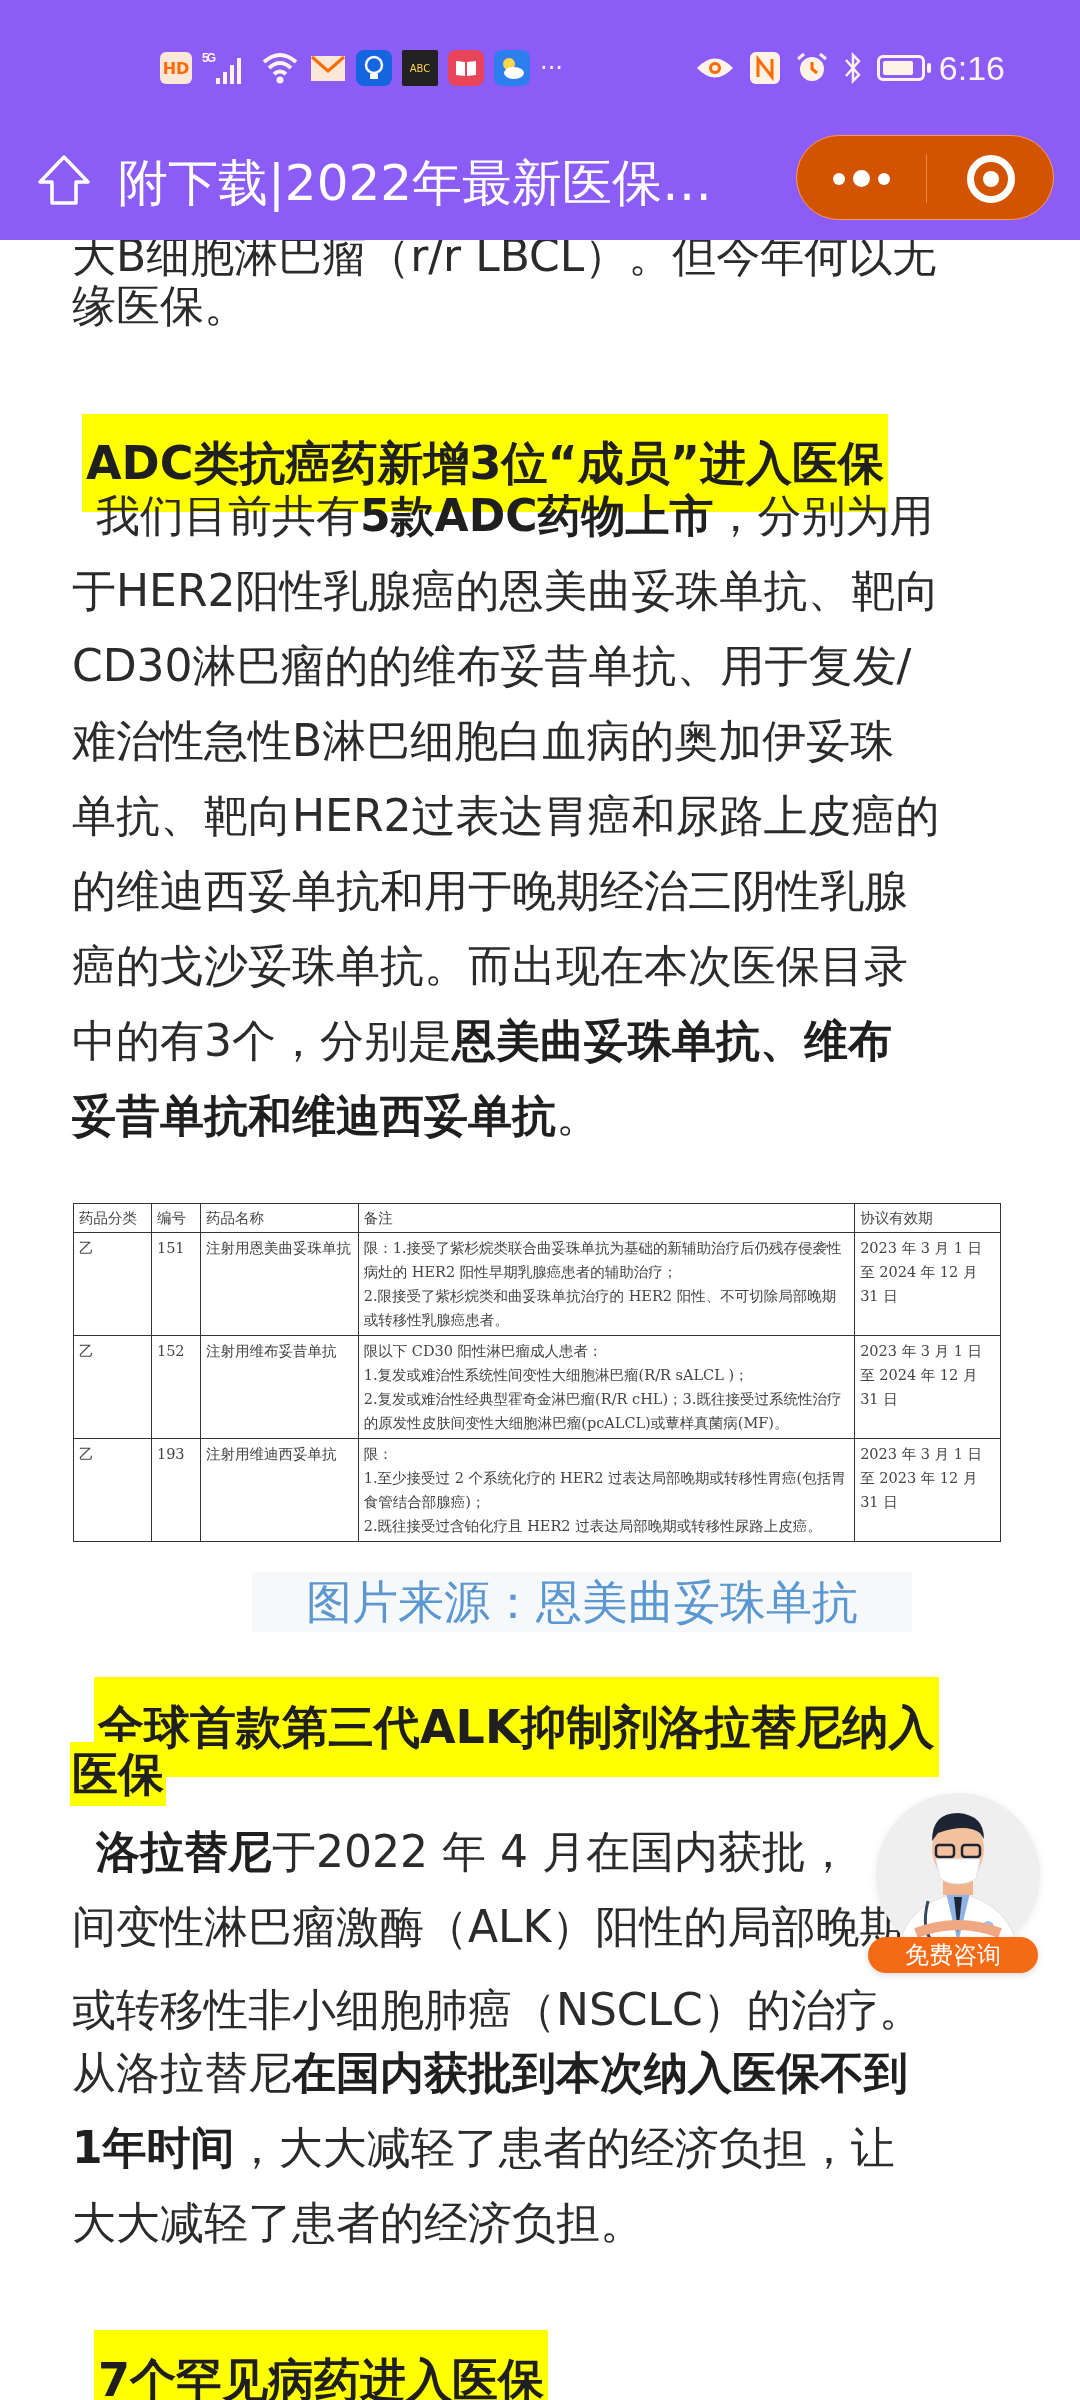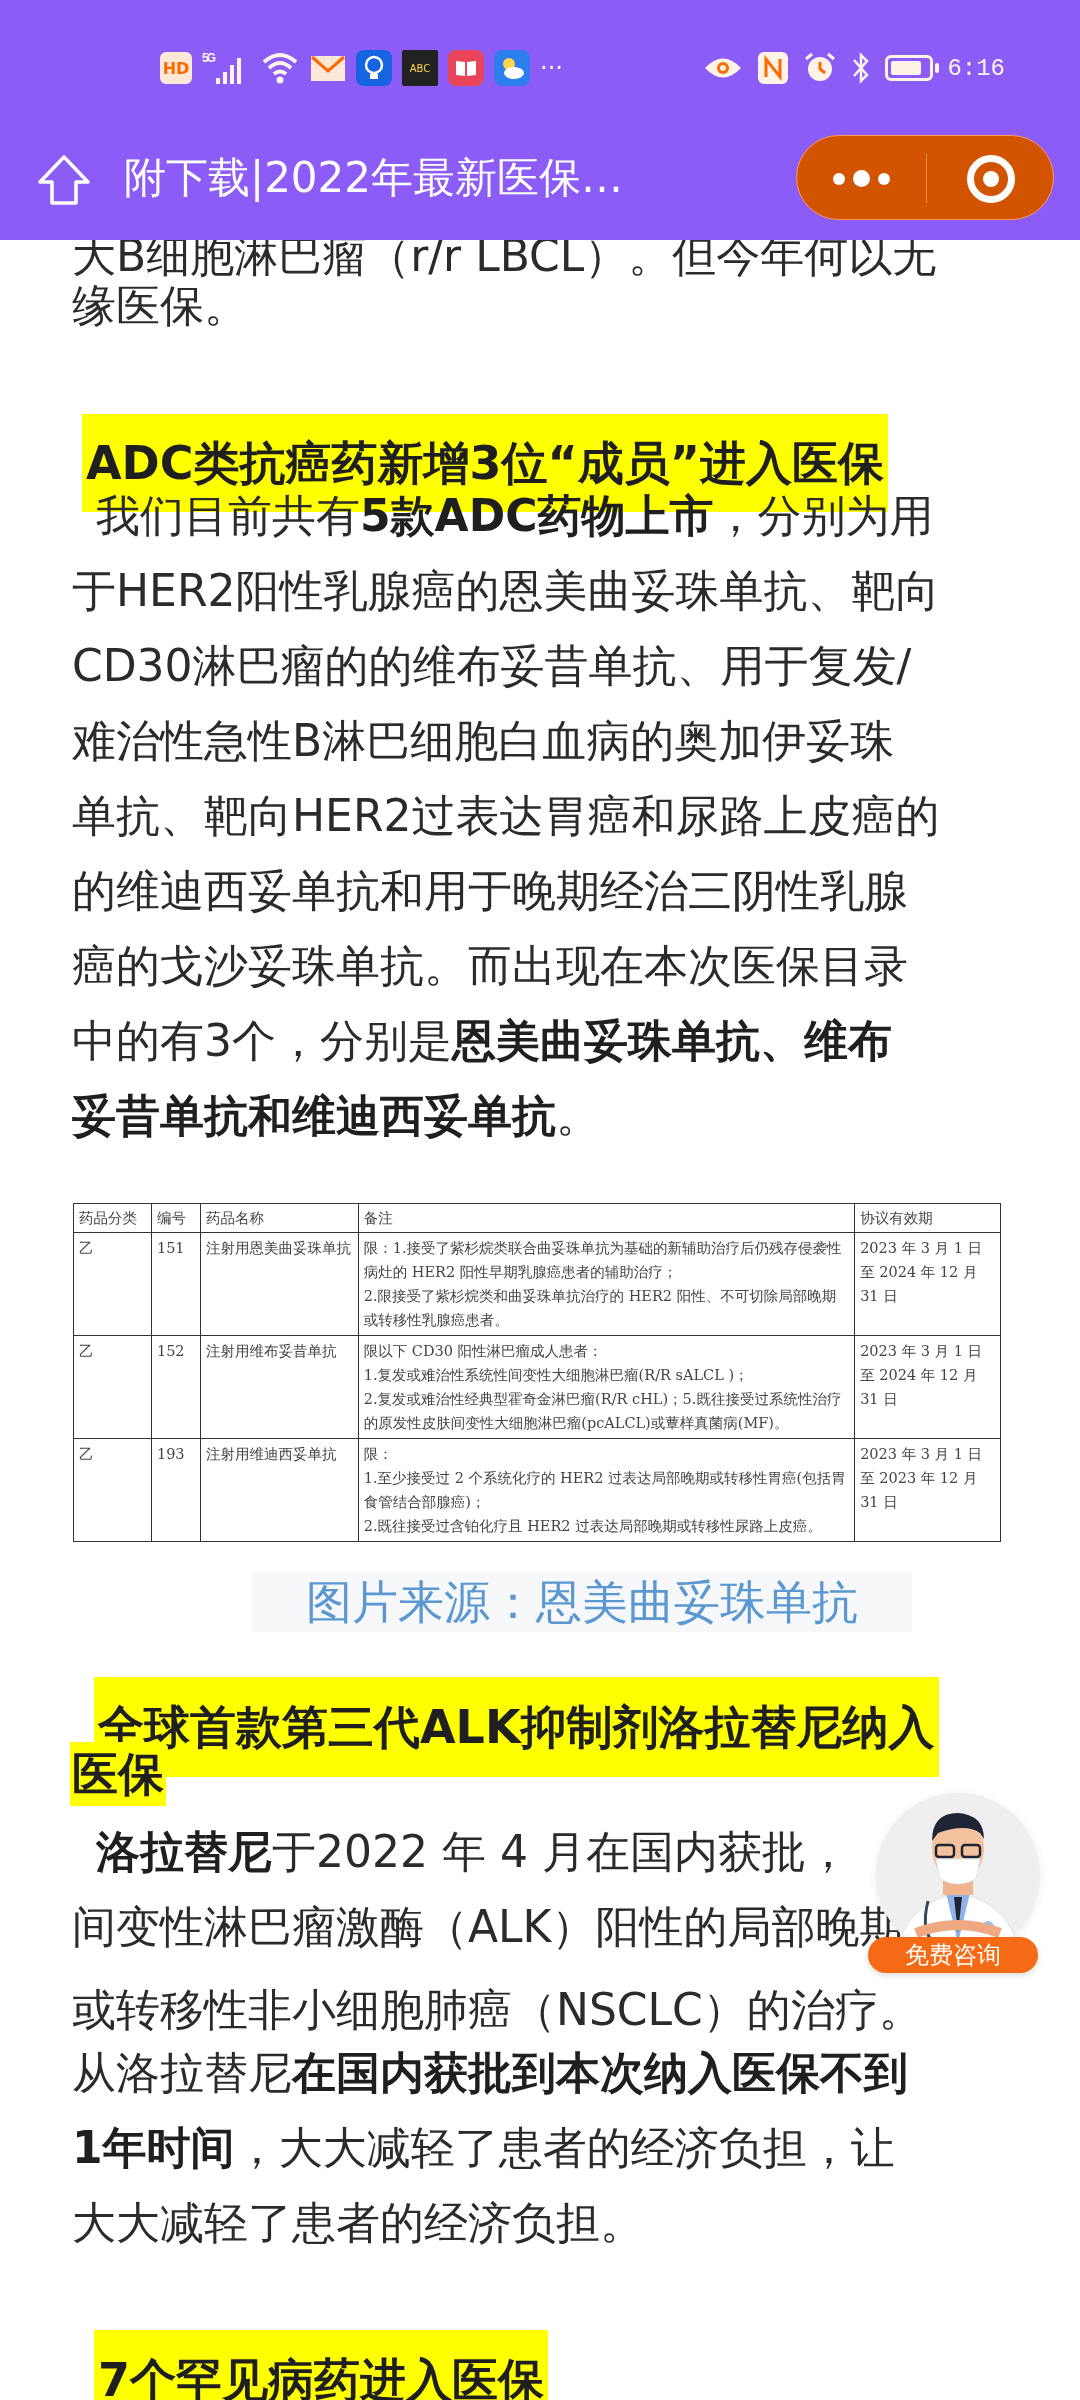--- a/index.html
+++ b/index.html
@@ -10,27 +10,27 @@
   .sb-left { position:absolute; left:160px; top:48px; height:40px; display:flex; align-items:center; gap:10px; }
   .sb-right { position:absolute; right:75px; top:48px; height:40px; display:flex; align-items:center; gap:14px; color:#fff3e8; }
   .ic { display:inline-flex; align-items:center; justify-content:center; color:#fff3e8; font-size:24px; }
   .ic-hd { width:32px; height:32px; background:#fde8d7; color:#FF6A00; border-radius:6px; font-size:16px; font-weight:bold; }
   .ic-sig { font-size:22px; font-weight:bold; letter-spacing:-2px; }
   .ic-app { width:36px; height:36px; border-radius:8px; font-size:20px; }
   .app-bulb { background:#1565e0; color:#fff; }
   .app-abc { background:#222; color:#ffd54a; font-size:10px; border-radius:2px; }
   .app-book { background:#e8445a; color:#fff; }
   .app-weather { background:#2d7ff0; color:#ffd54a; }
-  .time { font-size:24px; color:#fff3e8; font-family:Liberation Mono, monospace; }
+  .time { font-size:34px; color:#fff3e8; font-family:Liberation Sans, sans-serif; }
   .battery { width:48px; height:26px; border:3px solid #fff3e8; border-radius:6px; position:relative; box-sizing:border-box; }
   .battery::before { content:""; position:absolute; left:3px; top:3px; width:30px; height:14px; background:#fff3e8; border-radius:2px; }
   .battery::after { content:""; position:absolute; right:-9px; top:5px; width:4px; height:10px; background:#fff3e8; border-radius:2px; }
   .navrow { position:absolute; left:0; top:130px; width:1080px; height:110px; }
   .home-icon { position:absolute; left:36px; top:22px; width:56px; height:56px; }
-  .nav-title { position:absolute; left:124px; top:20px; font-size:42px; color:#fff; white-space:nowrap; font-family:"DejaVu Sans",sans-serif; }
+  .nav-title { position:absolute; left:118px; top:20px; font-size:50px; color:#fff; white-space:nowrap; font-family:"DejaVu Sans",sans-serif; }
   .capsule { position:absolute; left:796px; top:5px; width:258px; height:85px; border-radius:43px; background:#d35400; border:1px solid #ff9a55; box-sizing:border-box; }
   .capsule .divider { position:absolute; left:129px; top:18px; width:1px; height:49px; background:#f08a4a; }
   .cap-more { position:absolute; left:0; top:0; width:129px; height:85px; display:flex; align-items:center; justify-content:center; gap:8px; }
   .dot { background:#fff; border-radius:50%; }
   .cap-close { position:absolute; left:129px; top:0; width:129px; height:85px; display:flex; align-items:center; justify-content:center; }
   .ring { width:34px; height:34px; border:7px solid #fff; border-radius:50%; box-sizing:content-box; display:flex; align-items:center; justify-content:center; }
   .ring i { width:16px; height:16px; background:#fff; border-radius:50%; display:block; }
 
   .line { position:absolute; left:72px; font-size:44px; line-height:60px; white-space:nowrap; color:#2b2b2b; }
   .b { font-weight:bold; color:#1f1f1f; }
@@ -194,21 +194,21 @@
             </td>
           <td>2023 年 3 月 1 日至 2024 年 12 月 31 日</td>
         </tr>
         <tr style="height:100px;">
           <td>乙</td>
           <td>152</td>
           <td>注射用维布妥昔单抗</td>
           <td>
               <div>限以下 CD30 阳性淋巴瘤成人患者：</div>
               <div>1.复发或难治性系统性间变性大细胞淋巴瘤(R/R sALCL )；</div>
-              <div>2.复发或难治性经典型霍奇金淋巴瘤(R/R cHL)；5.既往接受过系统性治疗的原发性皮肤间变性大细胞淋巴瘤(pcALCL)或蕈样真菌病(MF)。</div>
+              <div>2.复发或难治性经典型霍奇金淋巴瘤(R/R cHL)；3.既往接受过系统性治疗的原发性皮肤间变性大细胞淋巴瘤(pcALCL)或蕈样真菌病(MF)。</div>
             </td>
           <td>2023 年 3 月 1 日至 2024 年 12 月 31 日</td>
         </tr>
         <tr style="height:100px;">
           <td>乙</td>
           <td>193</td>
           <td>注射用维迪西妥单抗</td>
           <td>
               <div>限：</div>
               <div>1.至少接受过 2 个系统化疗的 HER2 过表达局部晚期或转移性胃癌(包括胃食管结合部腺癌)；</div>

